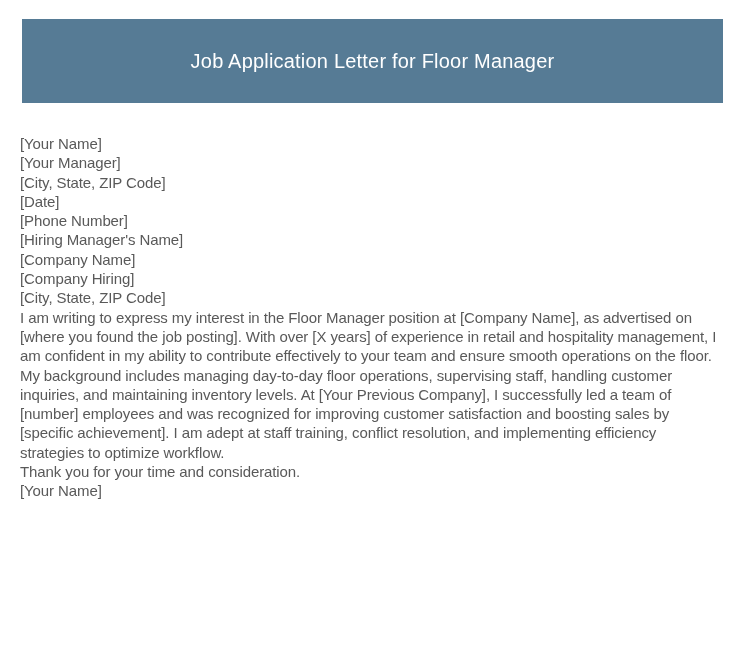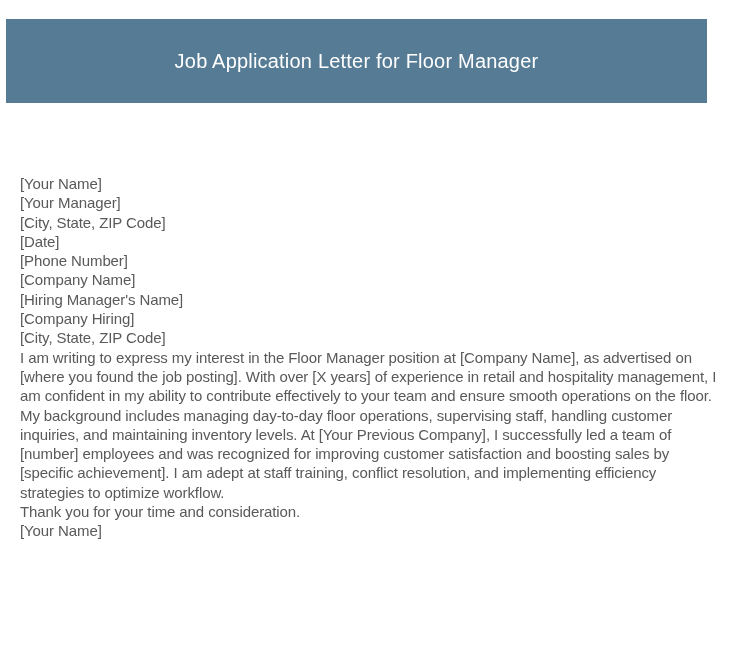--- a/index.html
+++ b/index.html
@@ -17,21 +17,21 @@
     overflow: hidden;
   }
   .page {
     position: relative;
     width: 740px;
     height: 648px;
     background: var(--page-background);
   }
   .banner {
     position: absolute;
-    left: 6px;
+    left: 22px;
     top: 19px;
     width: 701px;
     height: 84px;
     background: var(--banner-background);
     display: flex;
     align-items: center;
     justify-content: center;
   }
   .banner h1 {
     color: var(--title-color);
@@ -41,21 +41,20 @@
   }
   .letter-body {
     position: absolute;
     left: 20px;
     top: 134px;
     width: 703px;
     color: var(--body-text-color);
     font-size: 15px;
     line-height: 19.3px;
     letter-spacing: -0.1px;
-    margin-top: 40px;
   }
   .letter-body .line,
   .letter-body .paragraph {
     margin: 0;
   }
 </style>
 </head>
 <body>
 
 <div class="page">
@@ -65,22 +64,22 @@
   </header>
 
   <main class="letter-body">
 
     <div class="line">[Your Name]</div>
     <div class="line">[Your Manager]</div>
     <div class="line">[City, State, ZIP Code]</div>
     <div class="line">[Date]</div>
     <div class="line">[Phone Number]</div>
 
+    <div class="line">[Hiring Manager's Name]</div>
     <div class="line">[Company Name]</div>
-    <div class="line">[Hiring Manager's Name]</div>
     <div class="line">[Company Hiring]</div>
     <div class="line">[City, State, ZIP Code]</div>
 
 
     <p class="paragraph">I am writing to express my interest in the Floor Manager position at [Company Name], as advertised on [where you found the job posting]. With over [X years] of experience in retail and hospitality management, I am confident in my ability to contribute effectively to your team and ensure smooth operations on the floor.</p>
     <p class="paragraph">My background includes managing day-to-day floor operations, supervising staff, handling customer inquiries, and maintaining inventory levels. At [Your Previous Company], I successfully led a team of [number] employees and was recognized for improving customer satisfaction and boosting sales by [specific achievement]. I am adept at staff training, conflict resolution, and implementing efficiency strategies to optimize workflow.</p>
 
     <div class="line">Thank you for your time and consideration.</div>
     <div class="line">[Your Name]</div>
 

